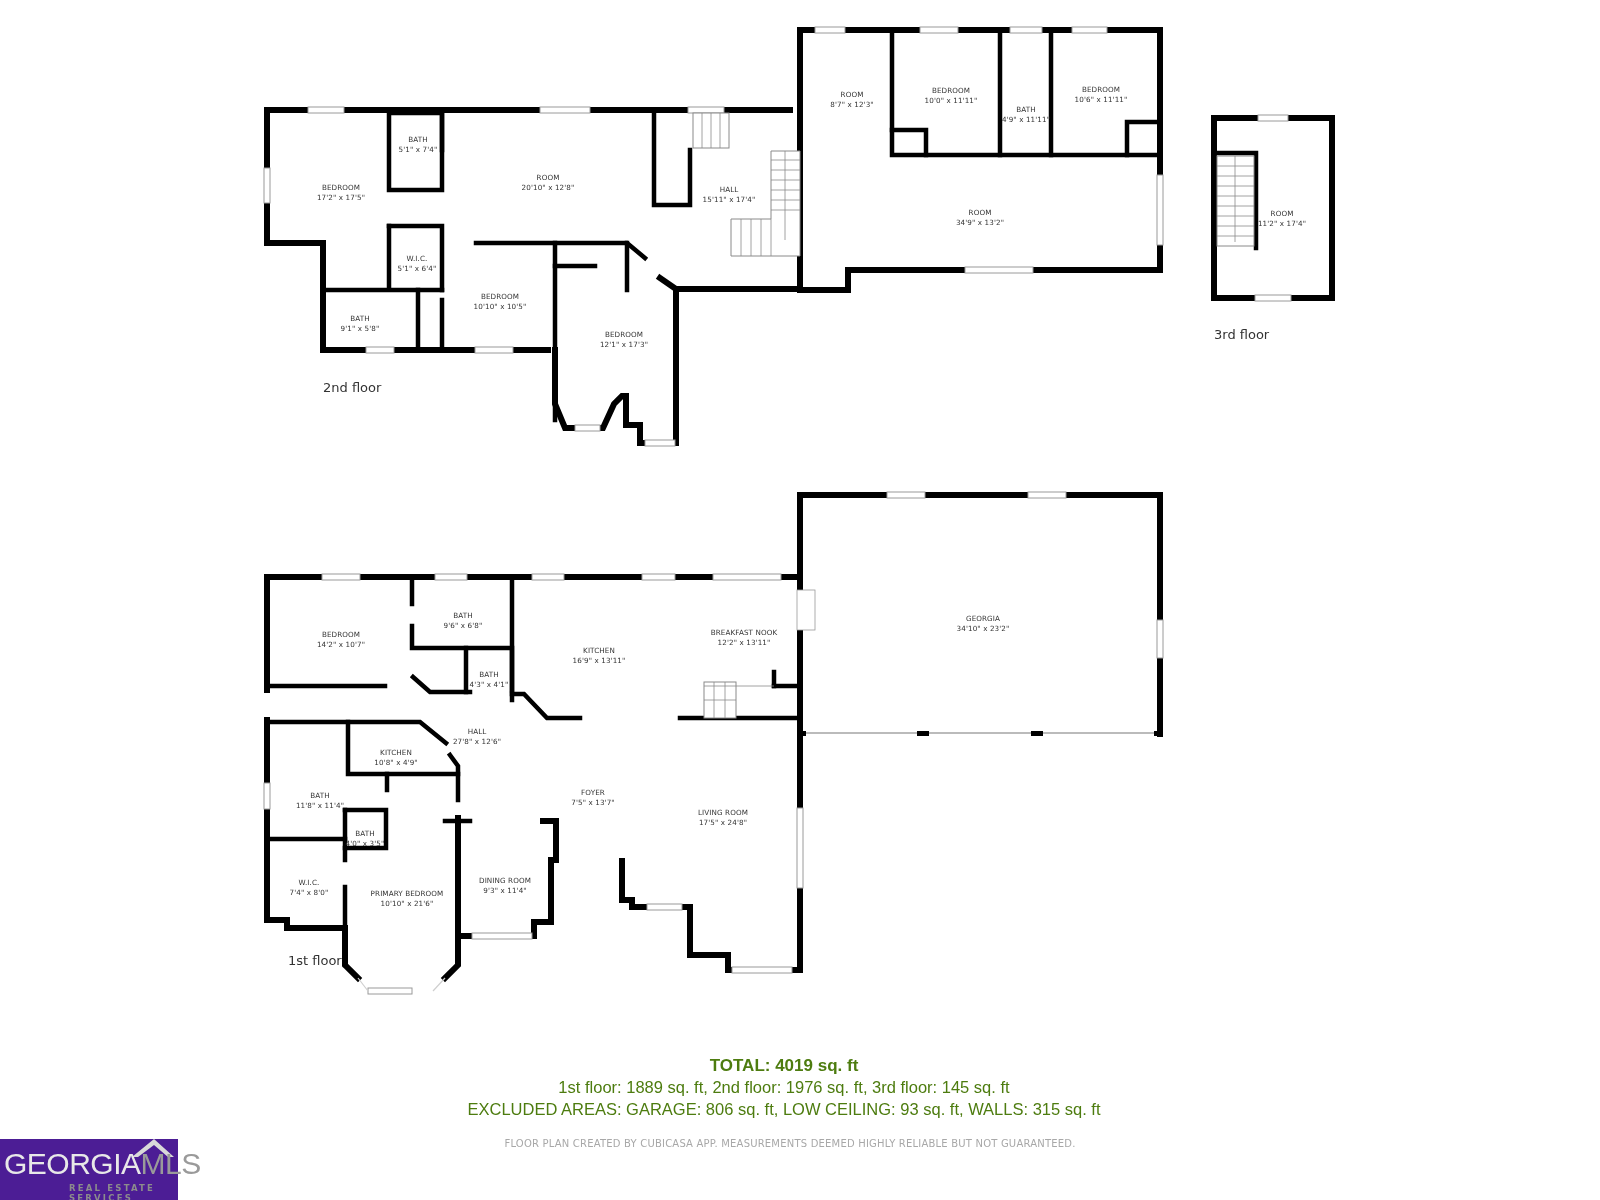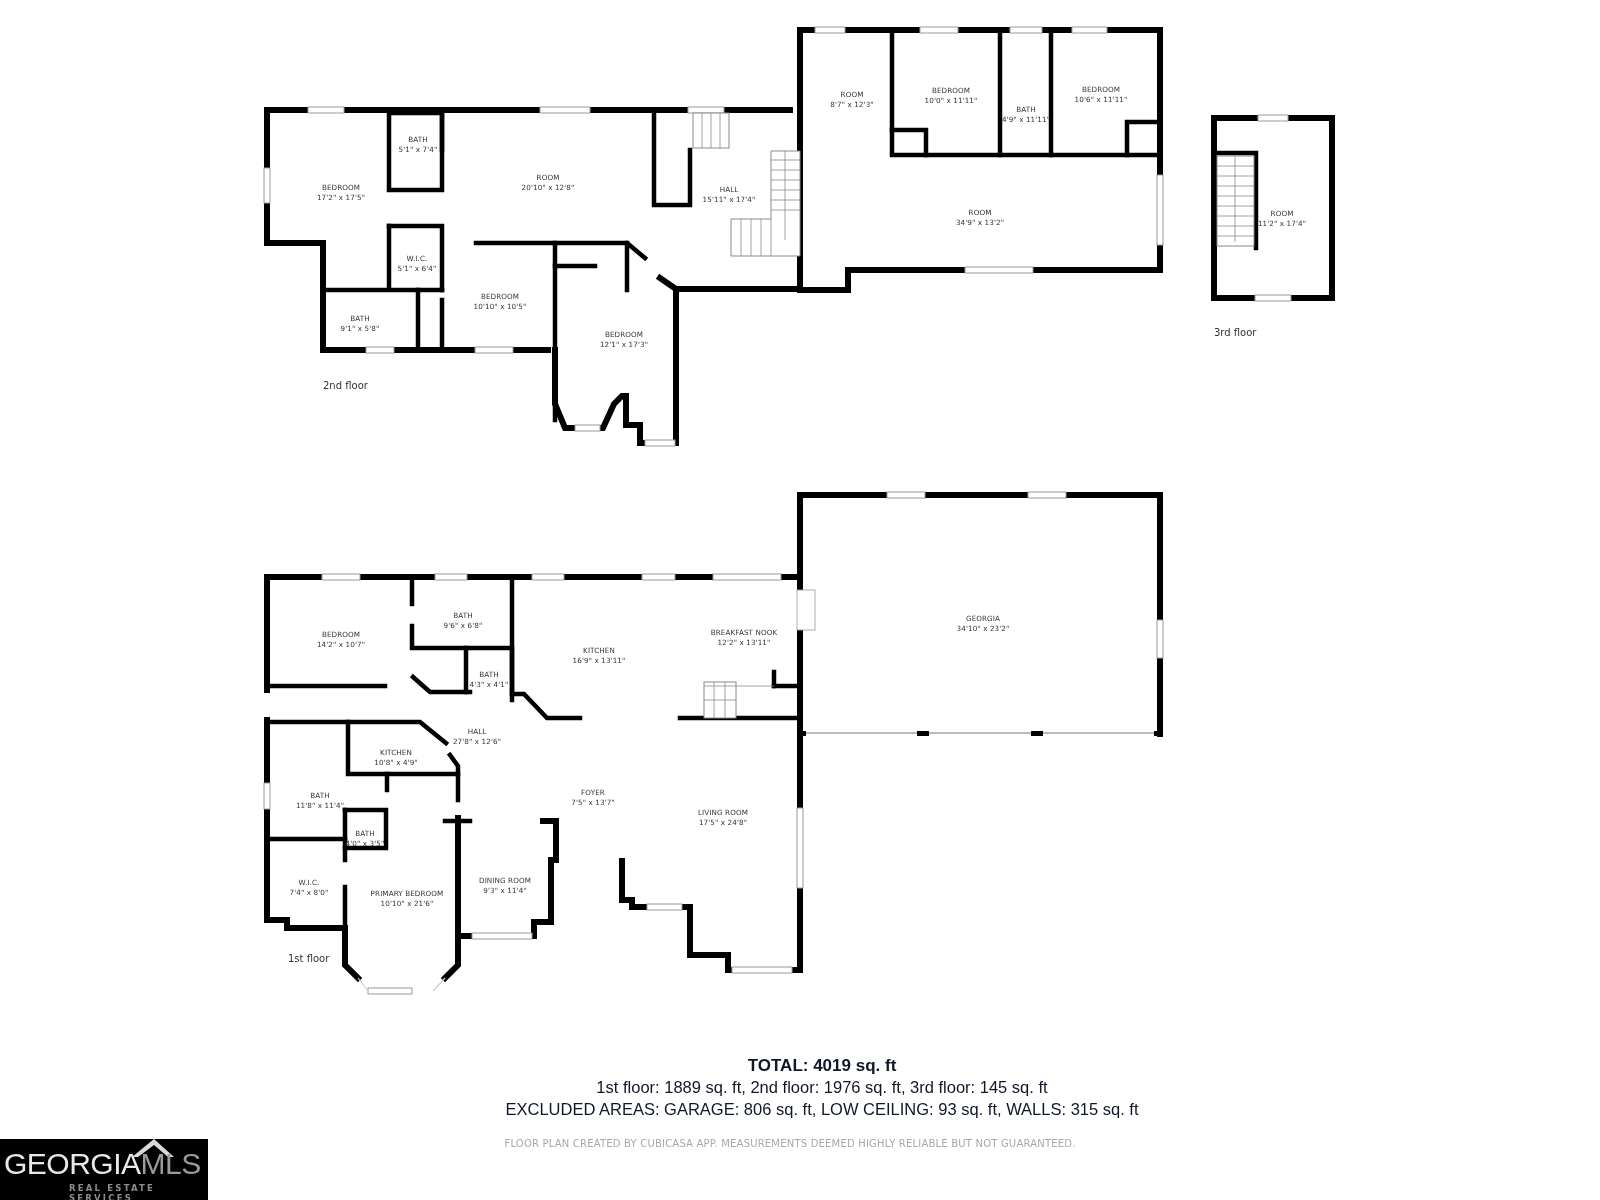--- a/index.html
+++ b/index.html
@@ -6,27 +6,27 @@
   body { width:1600px; height:1200px; position:relative; overflow:hidden; font-family:"DejaVu Sans", sans-serif; }
   #plan { position:absolute; left:0; top:0; width:1600px; height:1200px; }
   .wall { fill:none; stroke:#000; stroke-width:6; stroke-linejoin:miter; stroke-linecap:square; }
   .iwall { fill:none; stroke:#000; stroke-width:4.5; stroke-linecap:square; }
   .win { fill:#fff; stroke:#9a9a9a; stroke-width:1; }
   .doorline { stroke:#cfcfcf; stroke-width:1.2; }
   .stairs { fill:#fff; stroke:#8a8a8a; stroke-width:1; }
   .stairline { stroke:#8a8a8a; stroke-width:0.8; }
   .lbl { position:absolute; transform:translate(-50%,-50%); text-align:center; color:#333; font-size:7.2px; line-height:10px; white-space:nowrap; letter-spacing:0.1px; }
   .lbl span { display:block; }
-  .floor-lbl { position:absolute; color:#333; font-size:10px; white-space:nowrap; }
-  .summary { position:absolute; left:462px; width:720px; text-align:center; color:#0f172a; font-family:"Liberation Sans", sans-serif; }
+  .floor-lbl { position:absolute; color:#333; font-size:13px; white-space:nowrap; }
+  .summary { position:absolute; left:424px; width:720px; text-align:center; color:#4d7c0f; font-family:"Liberation Sans", sans-serif; }
   .sum-total { top:1056px; font-size:17px; font-weight:bold; }
   .sum-floors { top:1078px; font-size:16.5px; }
   .sum-excl { top:1100px; font-size:16.5px; }
   .disclaimer { position:absolute; top:1138px; left:480px; width:620px; text-align:center; color:#a8a8a8; font-size:10px; letter-spacing:0.2px; font-family:"DejaVu Sans", sans-serif; }
-  .logo { position:absolute; left:0; top:1139px; width:208px; height:61px; background:#000000; }
+  .logo { position:absolute; left:0; top:1139px; width:178px; height:61px; background:#4c1d95; }
   .logo-main { position:absolute; left:4px; top:10px; font-family:"Liberation Sans", sans-serif; font-size:30px; color:#e8e8e8; letter-spacing:-0.5px; line-height:30px; }
   .logo-main .mls { color:#9a9a9a; }
   .logo-sub { position:absolute; left:22px; top:44px; font-family:"DejaVu Sans", sans-serif; font-size:8.5px; font-weight:bold; color:#8c8c8c; letter-spacing:2.2px;margin-left:47px; }
   .logo-roof { position:absolute; left:130px; top:-2px; }
 </style>
 </head>
 <body>
 
 <svg id="plan" viewBox="0 0 1600 1200" xmlns="http://www.w3.org/2000/svg">
 

